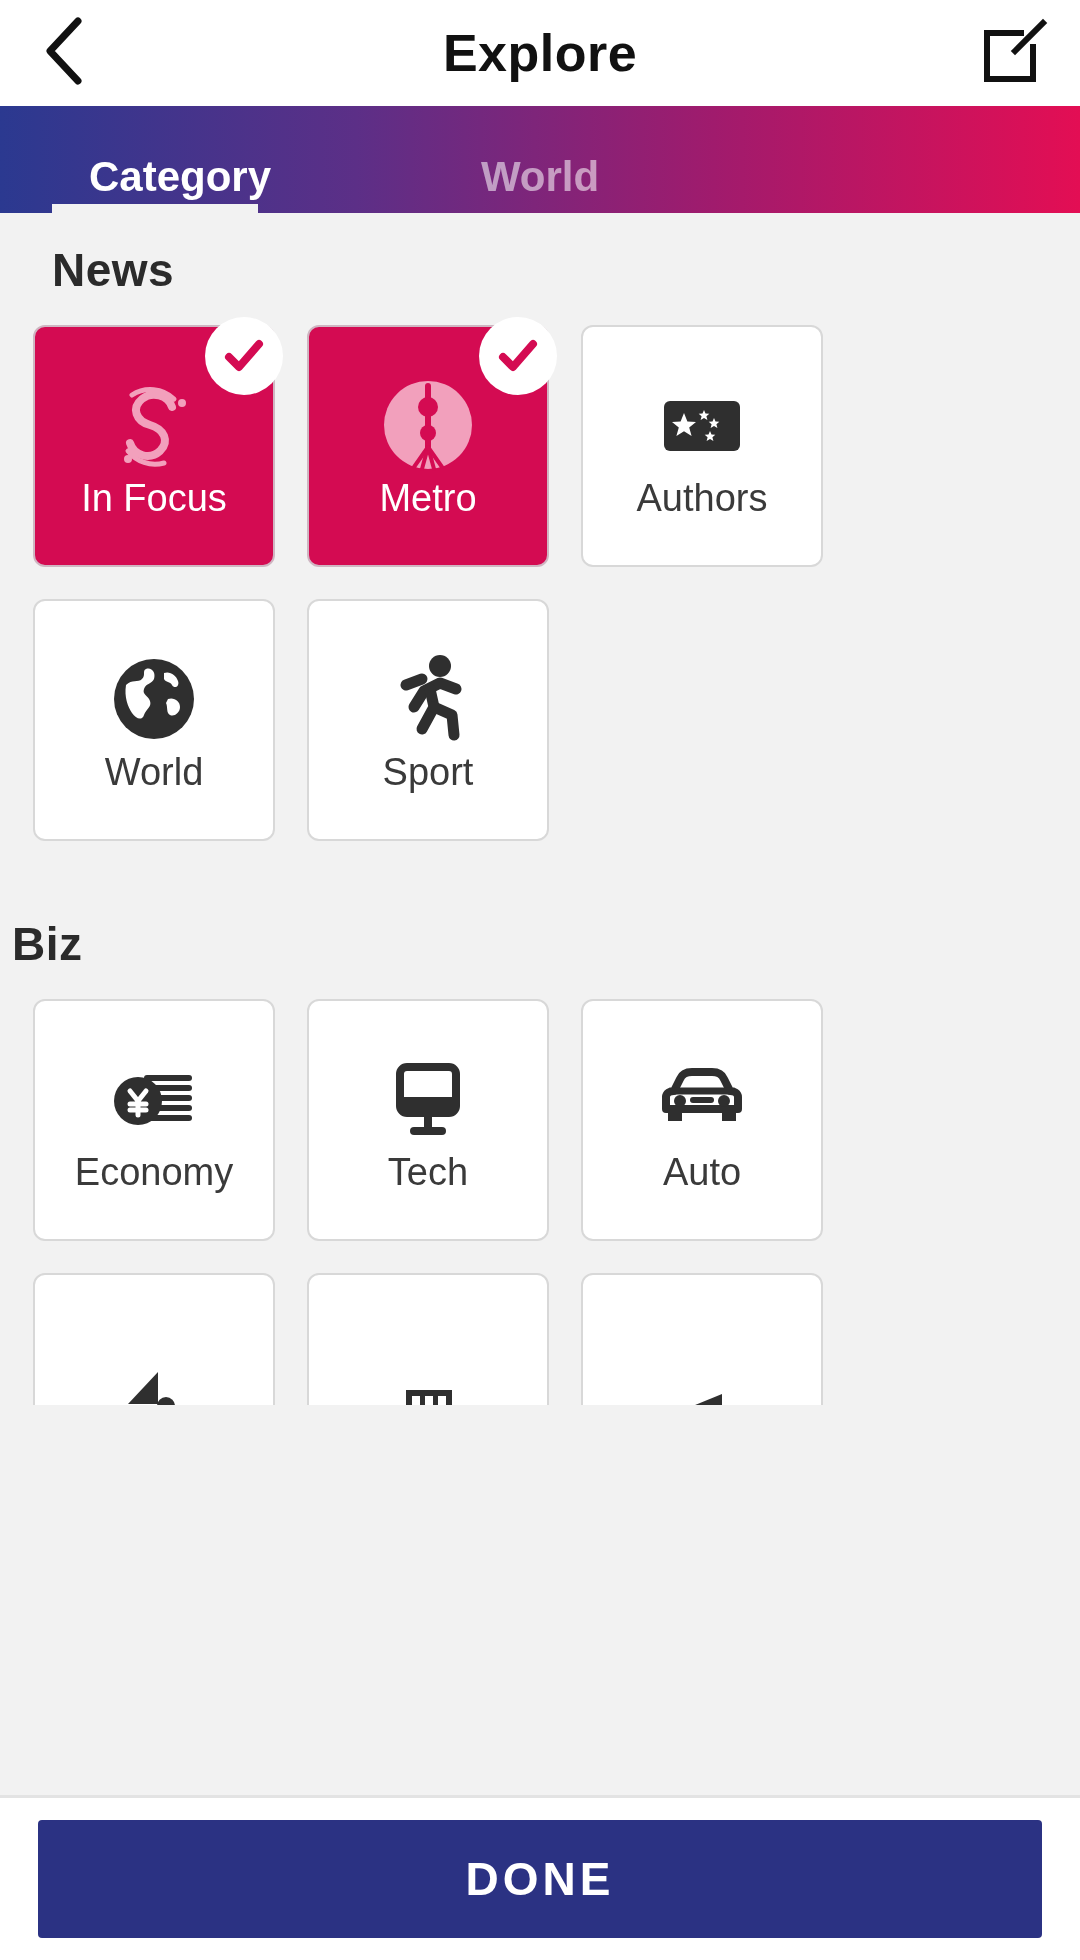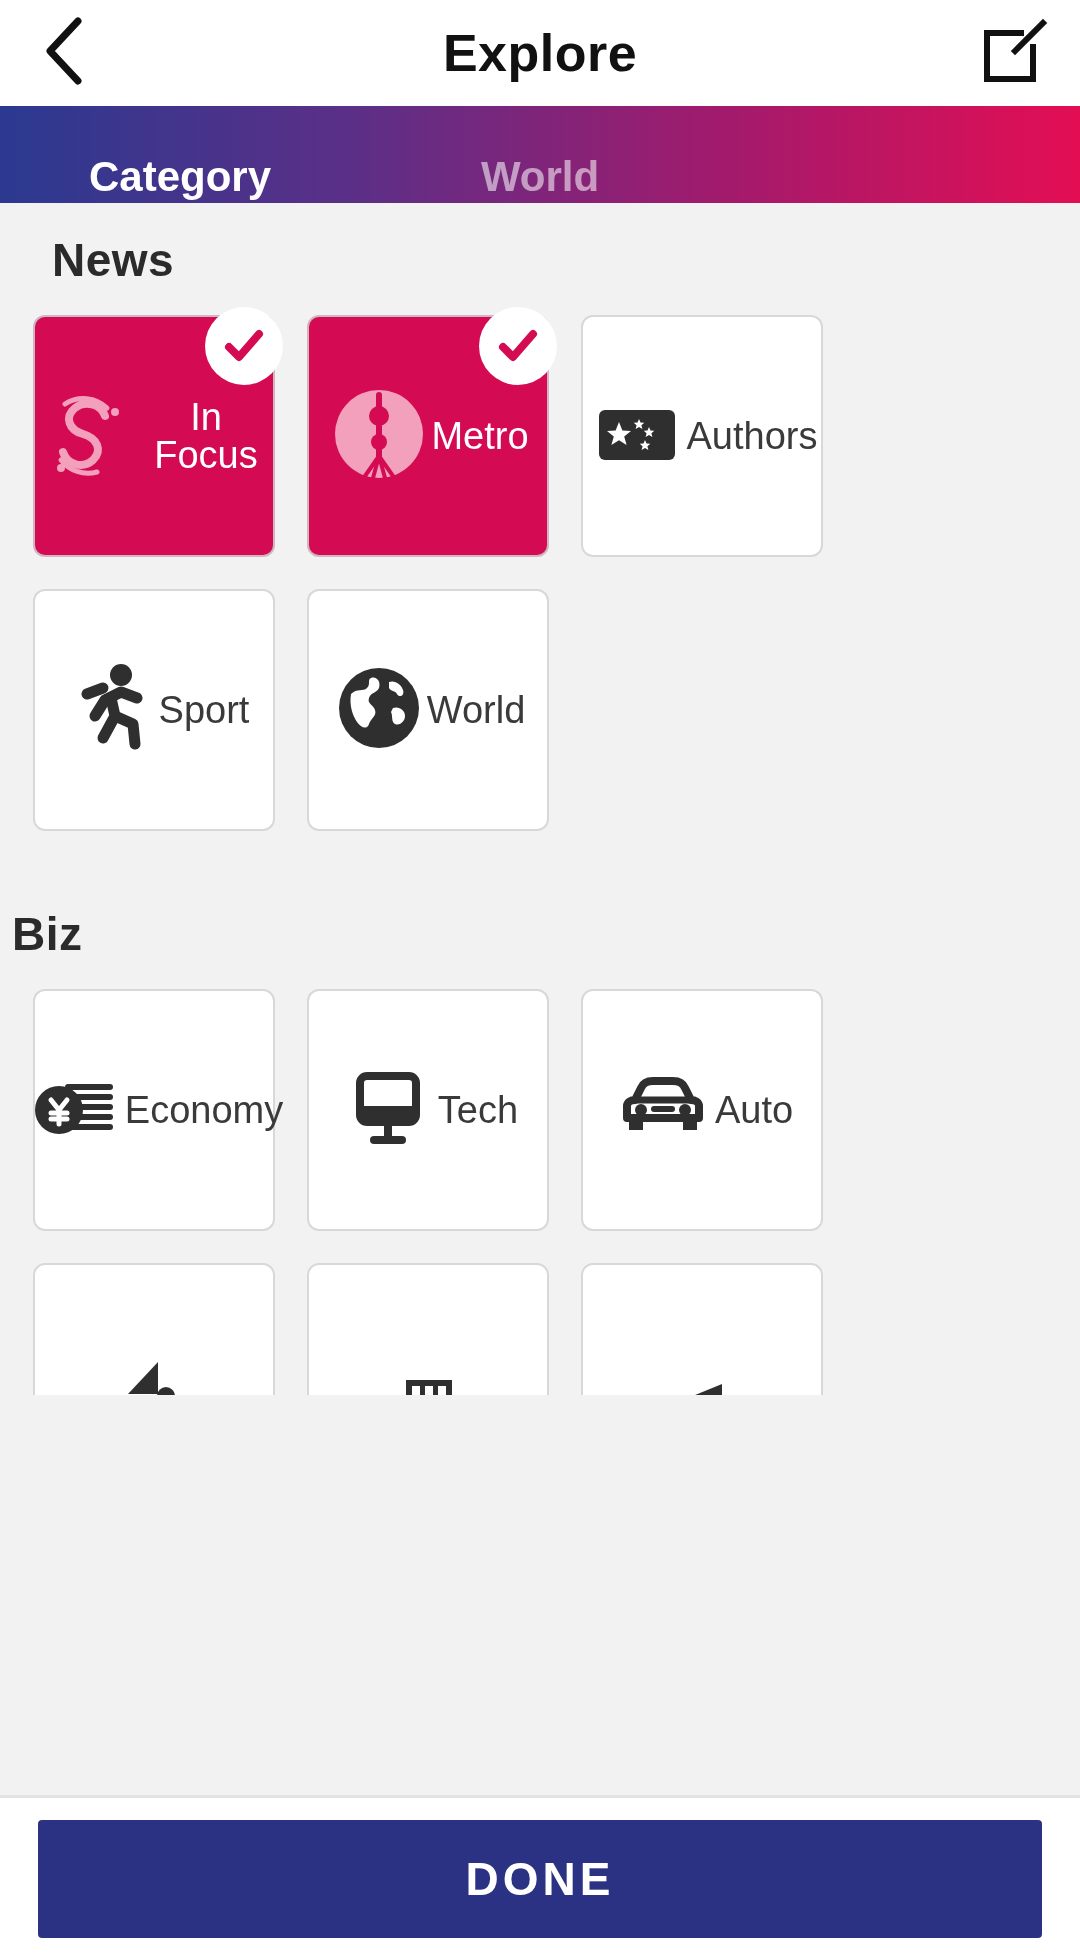--- a/index.html
+++ b/index.html
@@ -83,21 +83,21 @@
     width: 206px;
     height: 9px;
     background: #f2f2f2;
     display: none;
   }
   .tab.active .tab-underline { display: block; }
 
   
   #content {
     position: absolute;
-    top: 203px; left: 0;
+    top: 213px; left: 0;
     width: 1080px;
     height: 1192px;
     background: #f2f2f2;
     overflow: hidden;
   }
   .section-title {
     font-size: 46px;
     font-weight: bold;
     color: #2b2b2b;
     margin: 0;
@@ -113,21 +113,21 @@
   .card {
     width: 242px;
     height: 242px;
     margin: 0 32px 32px 0;
     background: #ffffff;
     border: 2px solid #d8d8d8;
     border-radius: 12px;
     box-sizing: border-box;
     position: relative;
     display: flex;
-    flex-direction: row;
+    flex-direction: column;
     align-items: center;
     justify-content: center;
   }
   .card.selected {
     background: #d40b52;
     border-color: #cfb6c2;
   }
   .card-icon {
     height: 100px;
     display: flex;
@@ -279,45 +279,45 @@
             <polygon points="62,43 63.5,46.6 67.3,46.8 64.4,49.3 65.4,53 62,50.9 58.6,53 59.6,49.3 56.7,46.8 60.5,46.6"></polygon>
             <polygon points="58,56 59.5,59.6 63.3,59.8 60.4,62.3 61.4,66 58,63.9 54.6,66 55.6,62.3 52.7,59.8 56.5,59.6"></polygon>
           </g>
         </svg>
       </span>
       <span class="card-label">Authors</span>
     </div>
 
     <div class="card">
       <span class="card-icon">
+        <svg width="96" height="96" viewBox="0 0 96 96">
+          <circle cx="48" cy="48" r="40" fill="#2f2f2f"></circle>
+          <g fill="#ffffff">
+            <path d="M20,34 C26,28 32,32 36,28 C40,24 36,20 40,18 C46,16 50,22 48,28 C46,33 40,32 38,38 C36,44 42,44 44,50 C46,56 40,58 38,64 C36,70 30,68 26,62 C22,56 18,46 20,34 Z"></path>
+            <path d="M58,22 C64,20 70,24 72,30 C74,36 68,38 66,34 C64,30 60,32 58,28 Z"></path>
+            <path d="M62,48 C68,46 74,50 74,56 C74,62 68,66 64,64 C60,62 62,56 60,52 Z"></path>
+          </g>
+        </svg>
+      </span>
+      <span class="card-label">World</span>
+    </div>
+
+    <div class="card">
+      <span class="card-icon">
         <svg width="100" height="100" viewBox="0 0 100 100">
           <circle cx="62" cy="17" r="11" fill="#2f2f2f"></circle>
           <g fill="none" stroke="#2f2f2f" stroke-width="11" stroke-linecap="round" stroke-linejoin="round">
             <path d="M78,40 L62,34 L46,42 L36,58"></path>
             <path d="M52,40 L56,58 L44,80"></path>
             <path d="M56,58 L74,66 L76,86"></path>
             <path d="M44,30 L28,36"></path>
           </g>
         </svg>
       </span>
       <span class="card-label">Sport</span>
-    </div>
-
-    <div class="card">
-      <span class="card-icon">
-        <svg width="96" height="96" viewBox="0 0 96 96">
-          <circle cx="48" cy="48" r="40" fill="#2f2f2f"></circle>
-          <g fill="#ffffff">
-            <path d="M20,34 C26,28 32,32 36,28 C40,24 36,20 40,18 C46,16 50,22 48,28 C46,33 40,32 38,38 C36,44 42,44 44,50 C46,56 40,58 38,64 C36,70 30,68 26,62 C22,56 18,46 20,34 Z"></path>
-            <path d="M58,22 C64,20 70,24 72,30 C74,36 68,38 66,34 C64,30 60,32 58,28 Z"></path>
-            <path d="M62,48 C68,46 74,50 74,56 C74,62 68,66 64,64 C60,62 62,56 60,52 Z"></path>
-          </g>
-        </svg>
-      </span>
-      <span class="card-label">World</span>
     </div>
   </div>
 
   <h2 class="section-title" style="padding-top:44px;padding-left:12px;">Biz</h2>
   <div class="grid">
 
     <div class="card">
       <span class="card-icon">
         <svg width="100" height="100" viewBox="0 0 100 100">
           <g fill="#2f2f2f">

